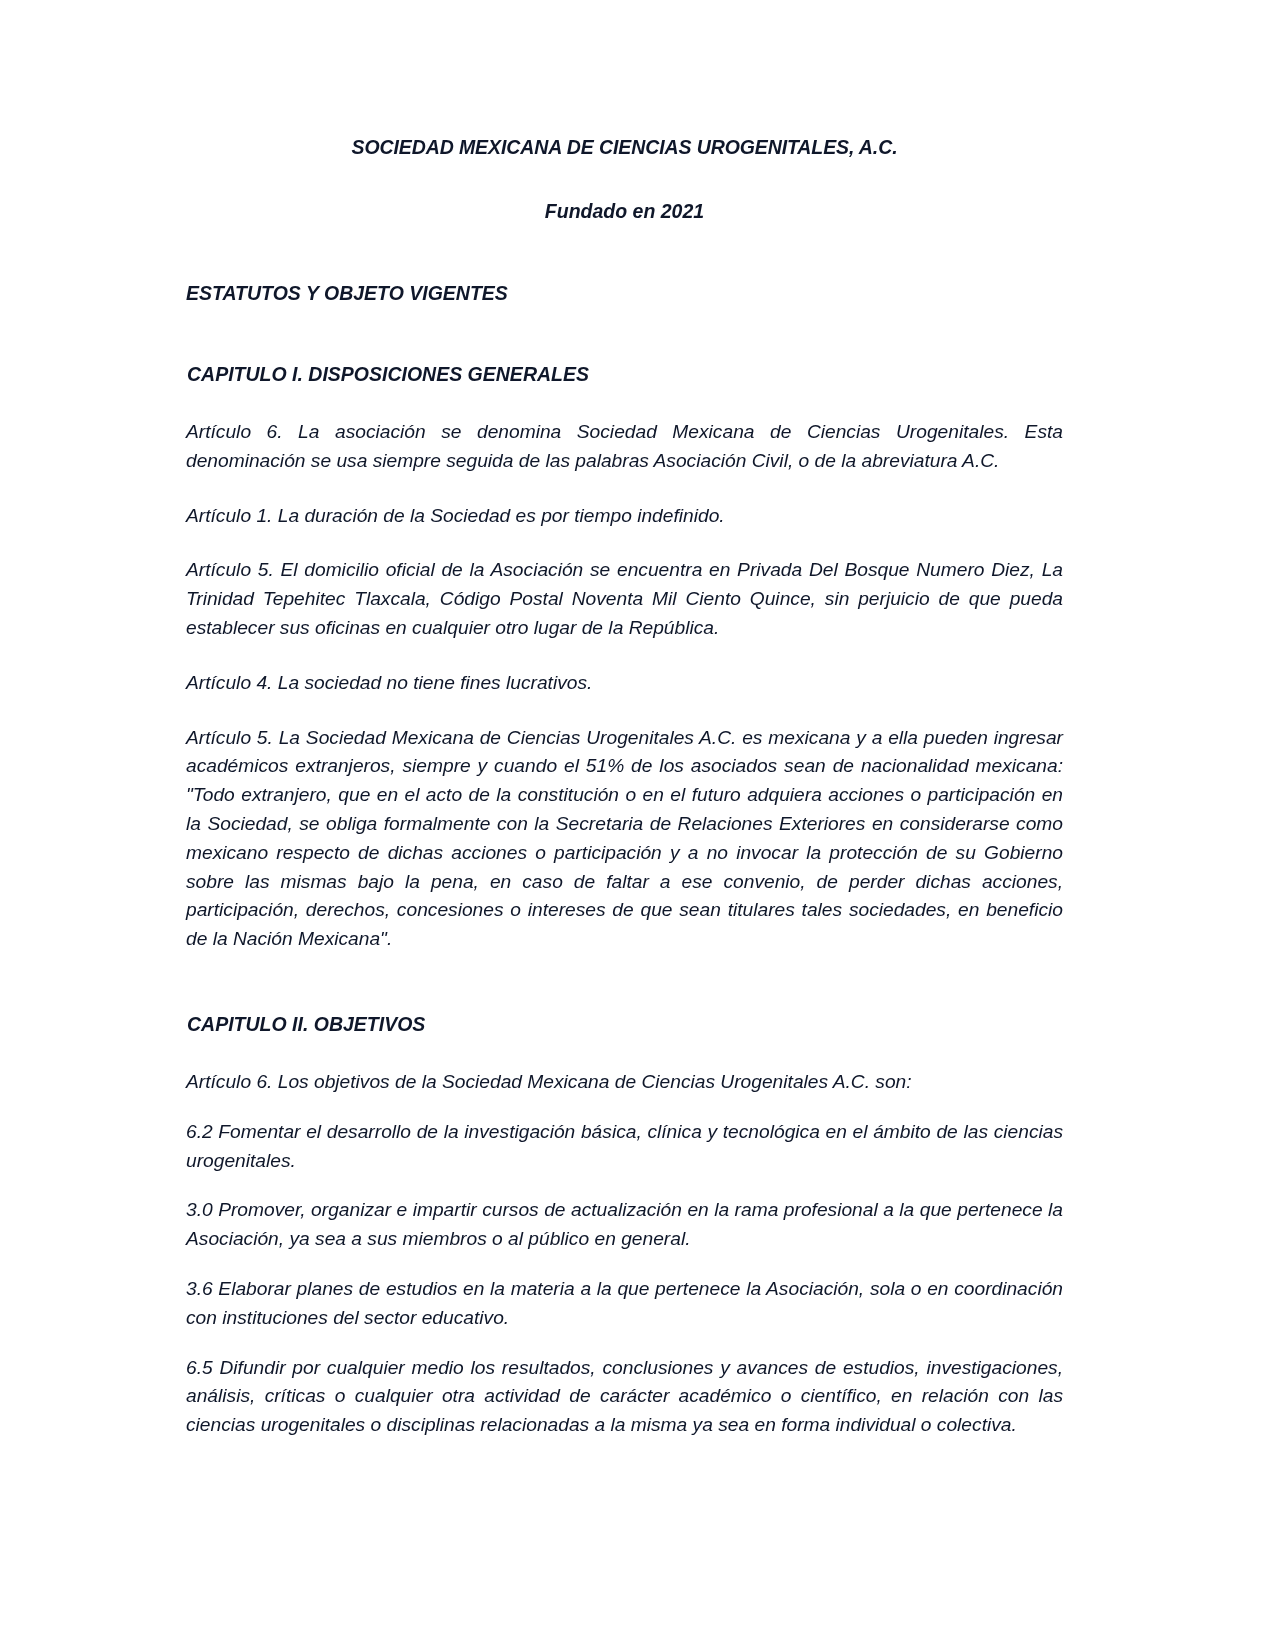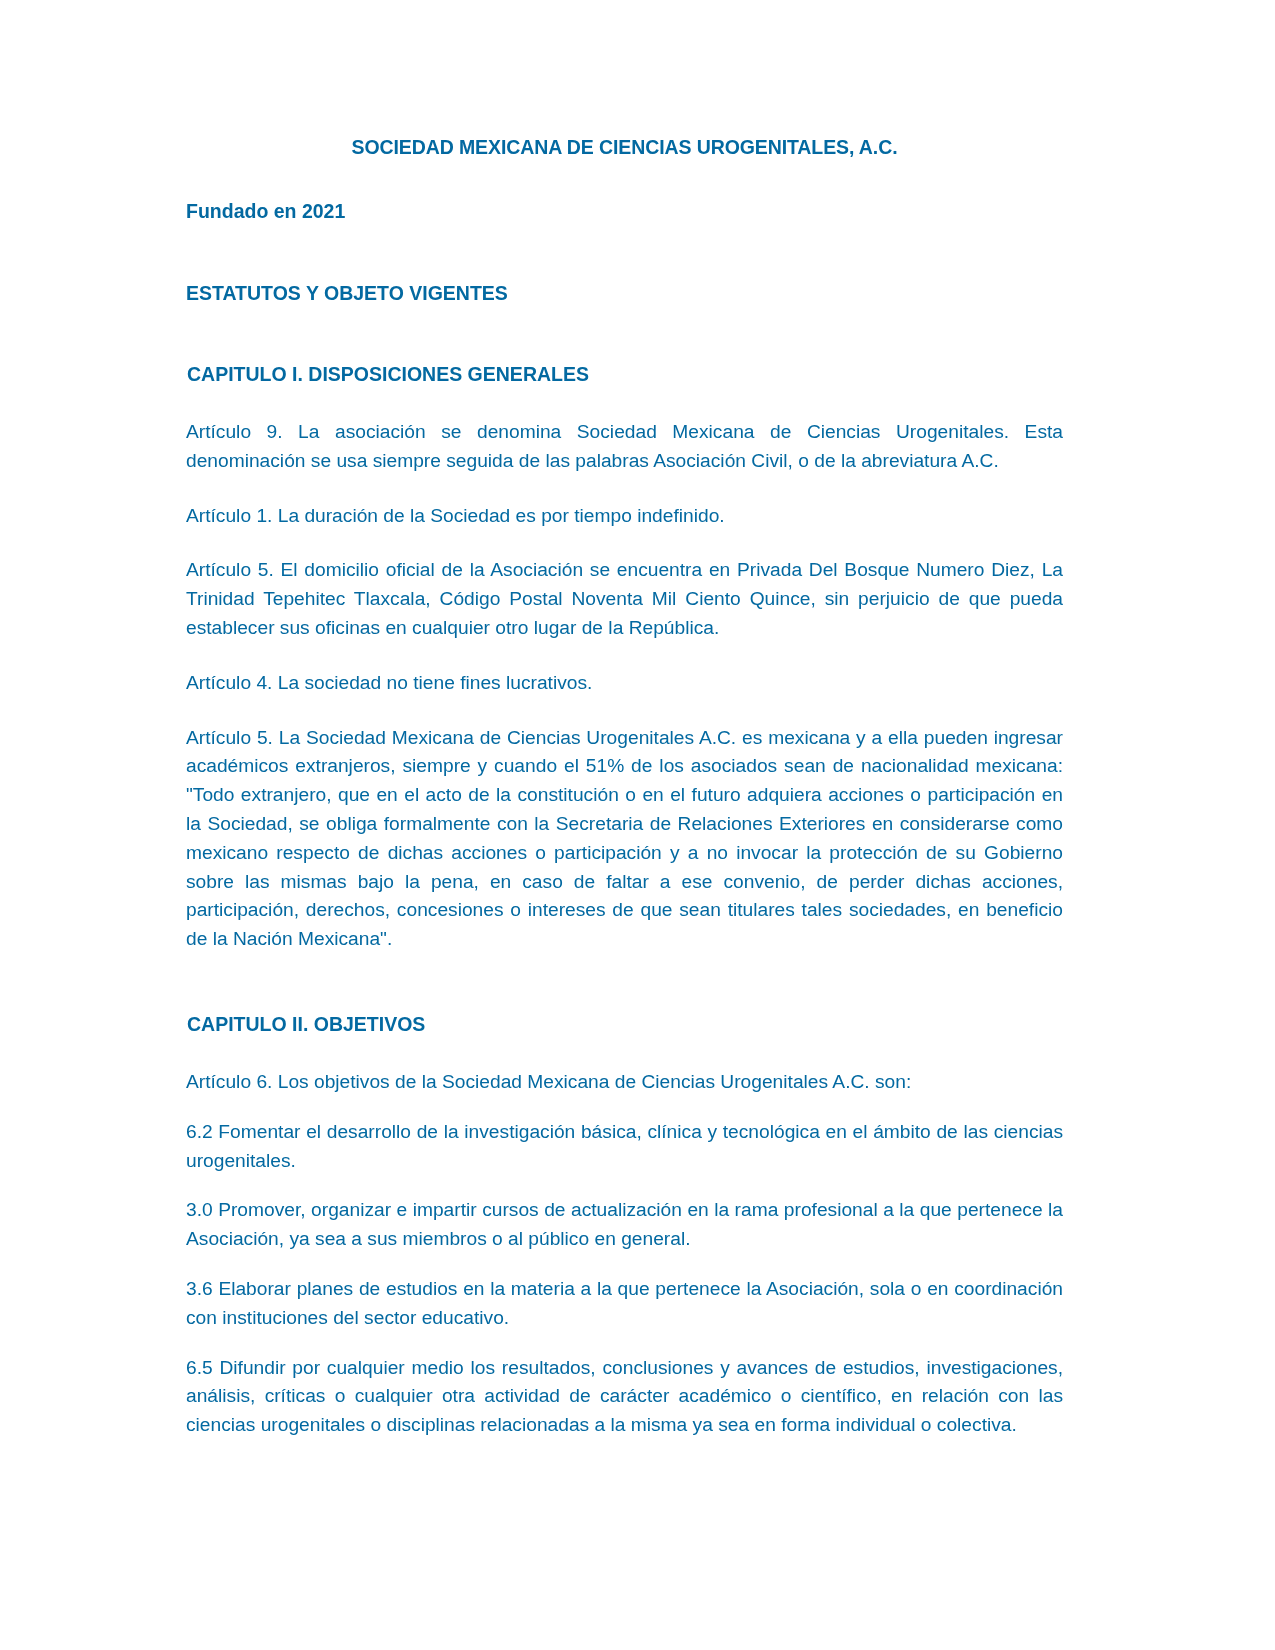--- a/index.html
+++ b/index.html
@@ -9,21 +9,22 @@
   }
 
   .page {
     position: relative;
     width: 1239px;
     height: 1650px;
     background: #ffffff;
     margin: 0 auto;
     overflow: hidden;
     font-family: "Liberation Sans", sans-serif;
-    color: #0369a1;
+    color: #0f172a;
+    font-style: italic;
     -webkit-font-smoothing: antialiased;
   }
 
   .content {
     position: absolute;
     left: 168px;
     top: 0;
     width: 877px;
   }
 
@@ -35,21 +36,21 @@
   .doc-title {
     text-align: center;
     font-weight: bold;
     font-size: 19.5px;
     line-height: 26px;
     letter-spacing: -0.1px;
     margin: 0;
   }
 
   .doc-subtitle {
-    text-align: left;
+    text-align: center;
     font-weight: bold;
     font-size: 19.5px;
     line-height: 26px;
     margin: 0;
     padding-top: 38px;
   }
 
   .doc-subtitle2 {
     font-weight: bold;
     font-size: 19.5px;
@@ -100,21 +101,21 @@
   <div class="content">
 
     <div class="title-block">
       <div class="doc-title">SOCIEDAD MEXICANA DE CIENCIAS UROGENITALES, A.C.</div>
       <div class="doc-subtitle">Fundado en 2021</div>
       <div class="doc-subtitle2">ESTATUTOS Y OBJETO VIGENTES</div>
     </div>
 
     <div class="chapter-heading chapter-1">CAPITULO I. DISPOSICIONES GENERALES</div>
 
-    <p class="para para-first">Artículo 9. La asociación se denomina Sociedad Mexicana de Ciencias Urogenitales. Esta denominación se usa siempre seguida de las palabras Asociación Civil, o de la abreviatura A.C.</p>
+    <p class="para para-first">Artículo 6. La asociación se denomina Sociedad Mexicana de Ciencias Urogenitales. Esta denominación se usa siempre seguida de las palabras Asociación Civil, o de la abreviatura A.C.</p>
 
     <p class="para">Artículo 1. La duración de la Sociedad es por tiempo indefinido.</p>
 
     <p class="para">Artículo 5. El domicilio oficial de la Asociación se encuentra en Privada Del Bosque Numero Diez, La Trinidad Tepehitec Tlaxcala, Código Postal Noventa Mil Ciento Quince, sin perjuicio de que pueda establecer sus oficinas en cualquier otro lugar de la República.</p>
 
     <p class="para">Artículo 4. La sociedad no tiene fines lucrativos.</p>
 
     <p class="para">Artículo 5. La Sociedad Mexicana de Ciencias Urogenitales A.C. es mexicana y a ella pueden ingresar académicos extranjeros, siempre y cuando el 51% de los asociados sean de nacionalidad mexicana: "Todo extranjero, que en el acto de la constitución o en el futuro adquiera acciones o participación en la Sociedad, se obliga formalmente con la Secretaria de Relaciones Exteriores en considerarse como mexicano respecto de dichas acciones o participación y a no invocar la protección de su Gobierno sobre las mismas bajo la pena, en caso de faltar a ese convenio, de perder dichas acciones, participación, derechos, concesiones o intereses de que sean titulares tales sociedades, en beneficio de la Nación Mexicana".</p>
 
     <div class="chapter-heading chapter-2">CAPITULO II. OBJETIVOS</div>

